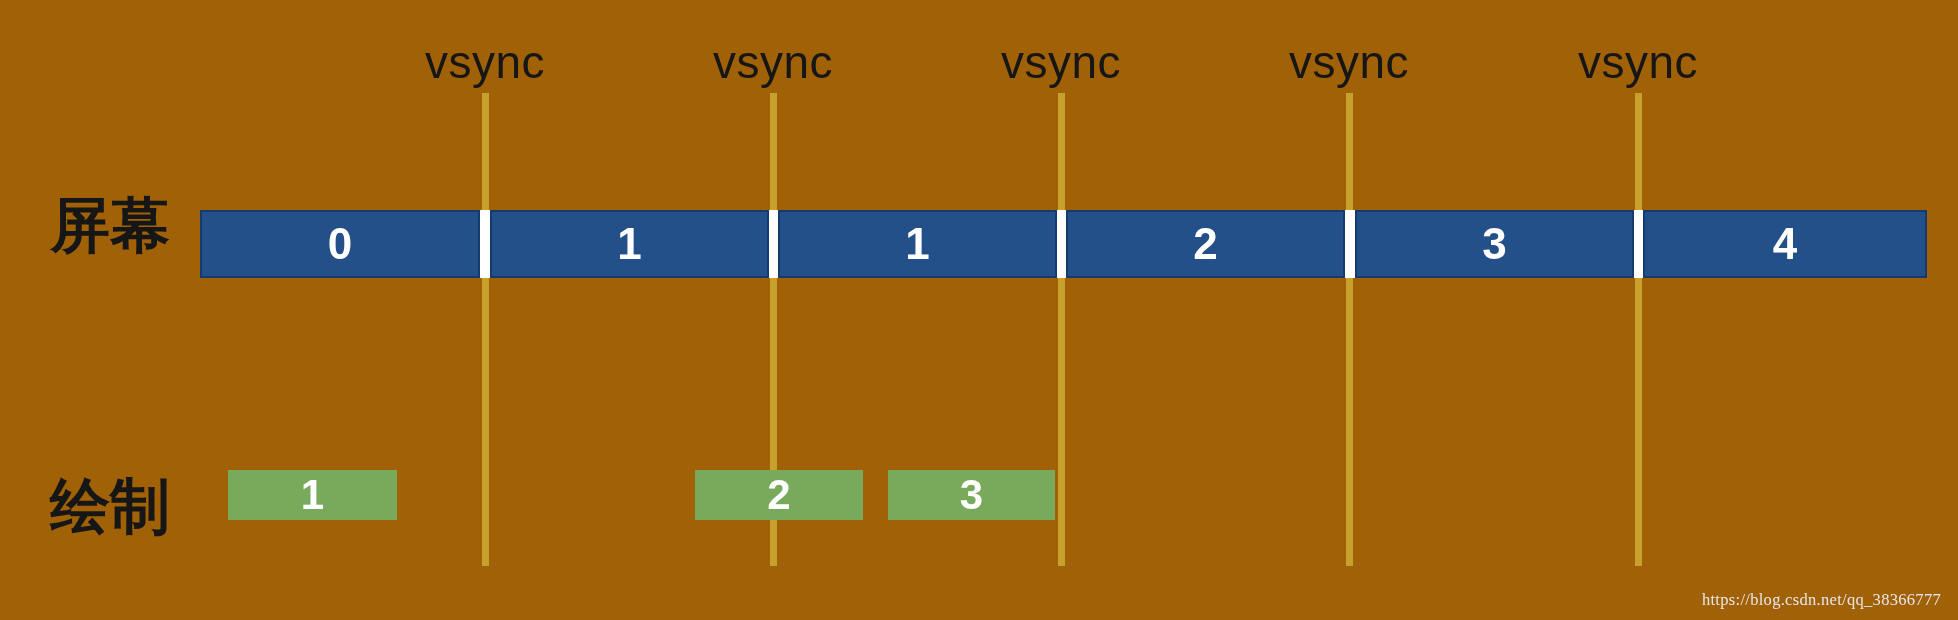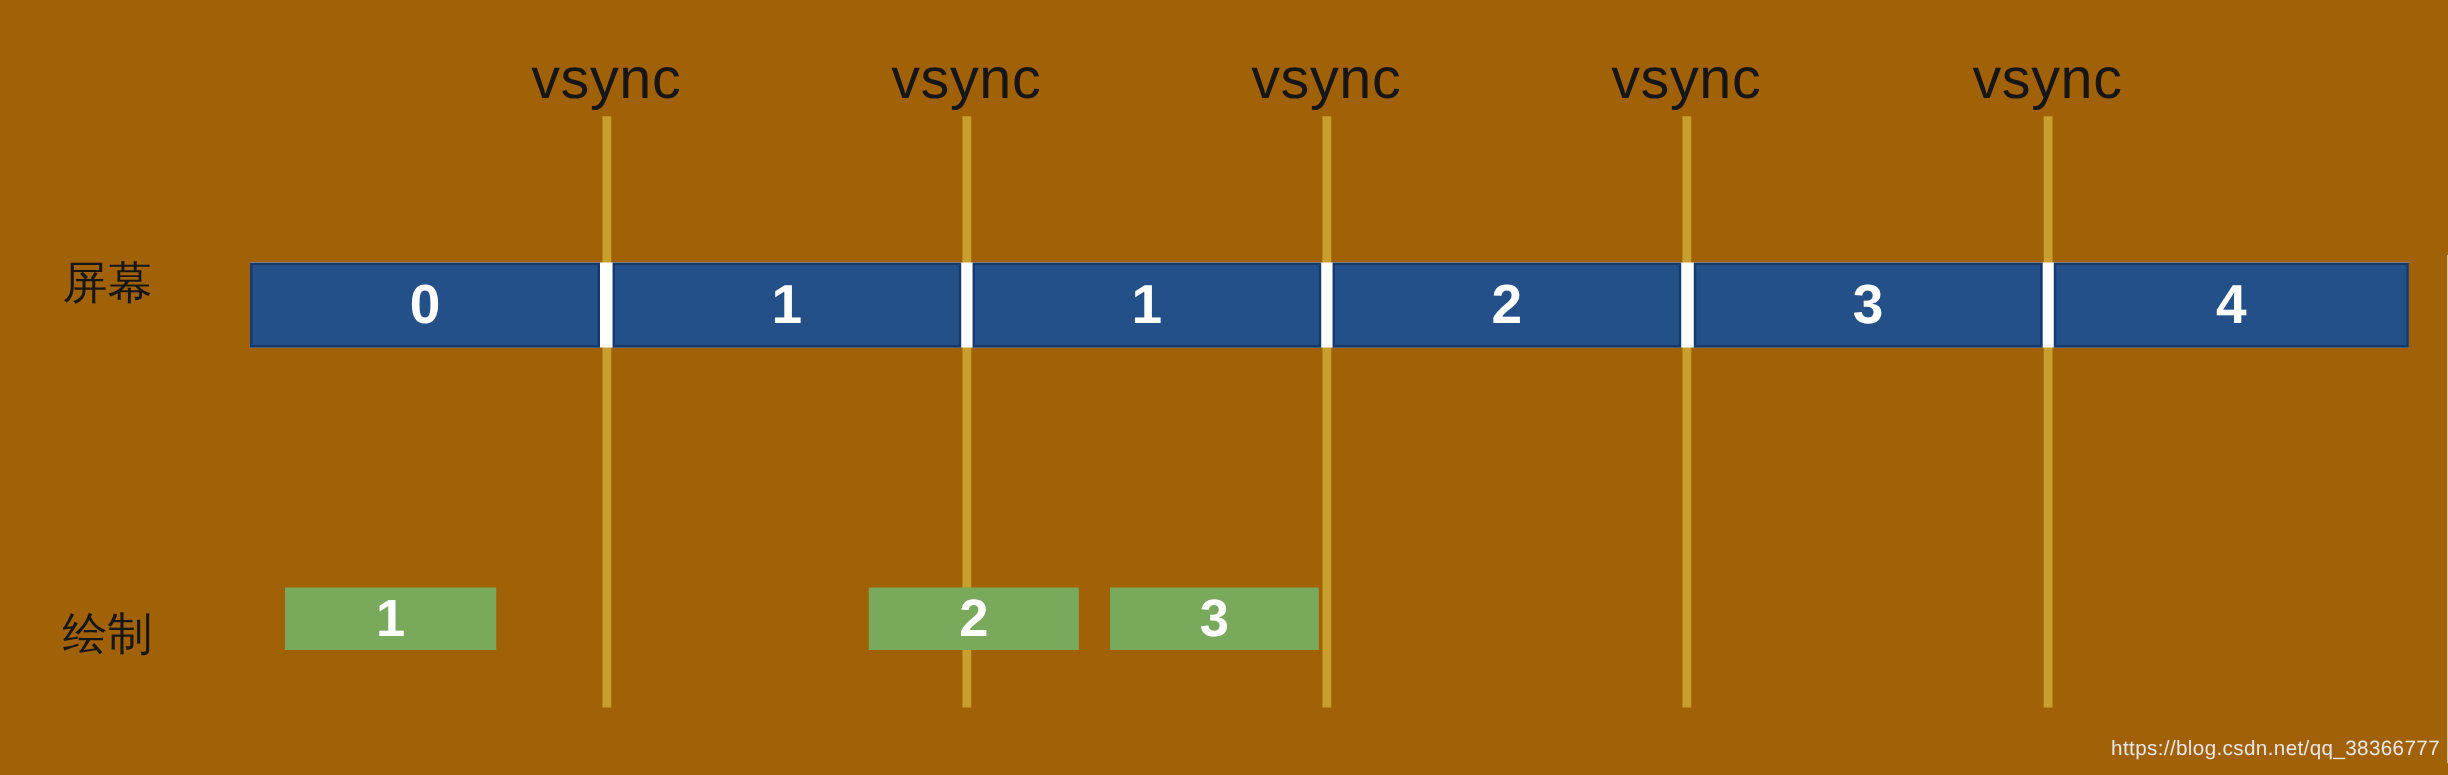--- a/index.html
+++ b/index.html
@@ -30,21 +30,21 @@
     position:absolute;
     top:36px;height:52px;line-height:52px;
     transform:translateX(-50%);
     font-size:46px;color:var(--ink);
     letter-spacing:0.5px;
     z-index:3;white-space:nowrap;
   }
   
   .row-label{
     position:absolute;left:50px;
-    font-size:36px;font-weight:400;color:var(--ink);
+    font-size:60px;font-weight:700;color:var(--ink);
     z-index:3;white-space:nowrap;
   }
   .row-label.screen{top:203px;height:46px;line-height:46px;}
   .row-label.draw{top:484px;height:46px;line-height:46px;}
   
   .screen-bar{
     position:absolute;
     left:200px;top:210px;width:1727px;height:68px;
     background:#ffffff;
     z-index:2;
@@ -60,24 +60,24 @@
   
   .gbar{
     position:absolute;top:470px;height:50px;
     background:var(--draw-green);
     color:#ffffff;font-size:42px;font-weight:bold;
     display:flex;align-items:center;justify-content:center;
     z-index:2;
   }
   .watermark{
     position:absolute;
-    right:6px;top:590px;
+    right:17px;top:590px;
     font-size:16.5px;color:var(--watermark-gray);
     letter-spacing:0.3px;
-    z-index:3;white-space:nowrap;
+    z-index:3;white-space:nowrap;font-family:Liberation Serif, serif;
   }
 </style>
 </head>
 <body>
 
 <div class="stage">
 
   <div class="vline" style="left:482px"></div>
   <div class="vline" style="left:770px"></div>
   <div class="vline" style="left:1058px"></div>

